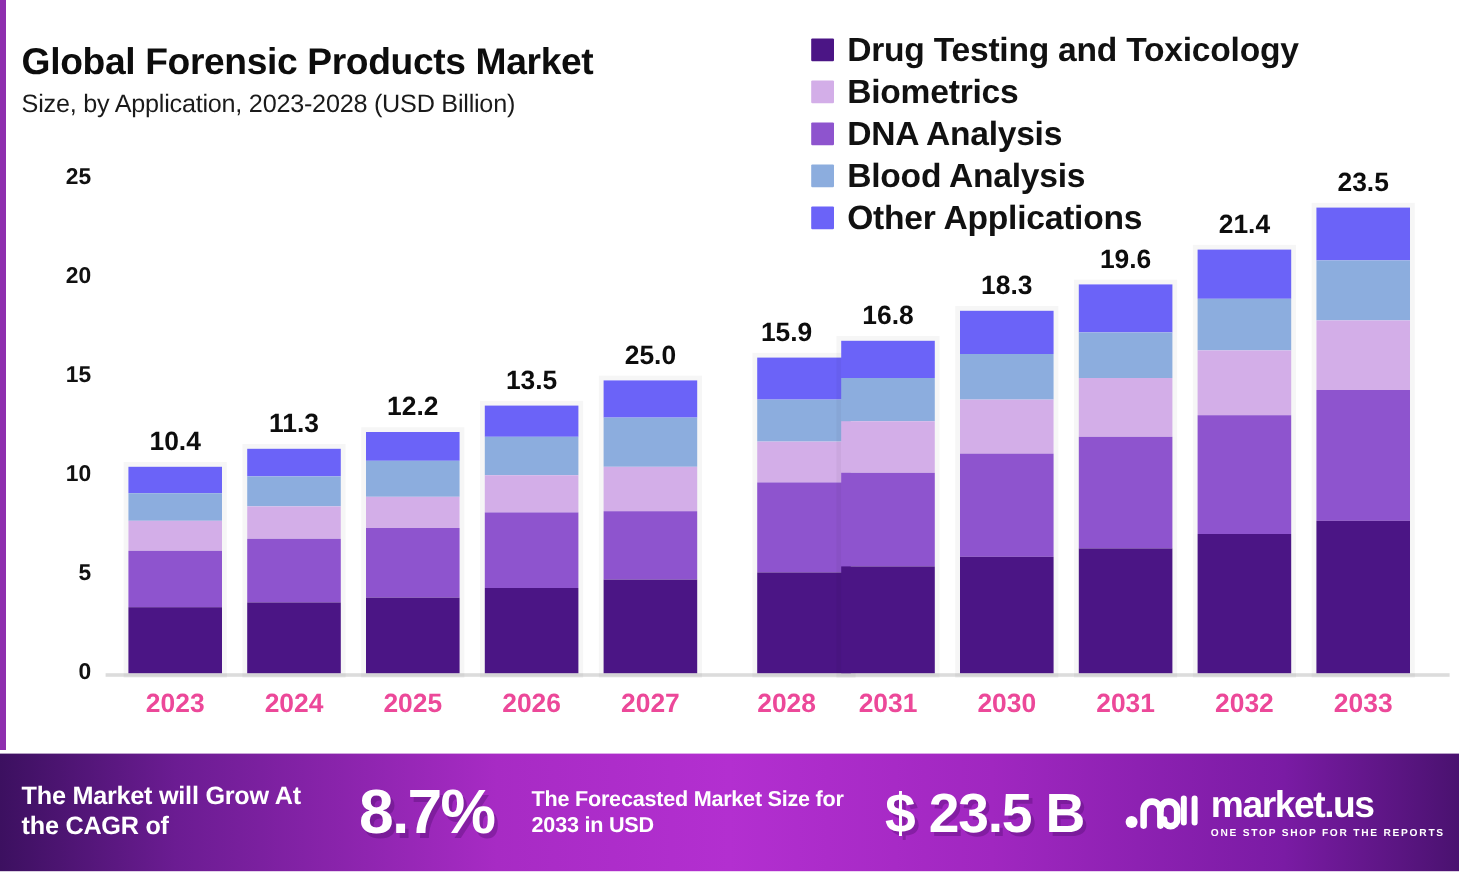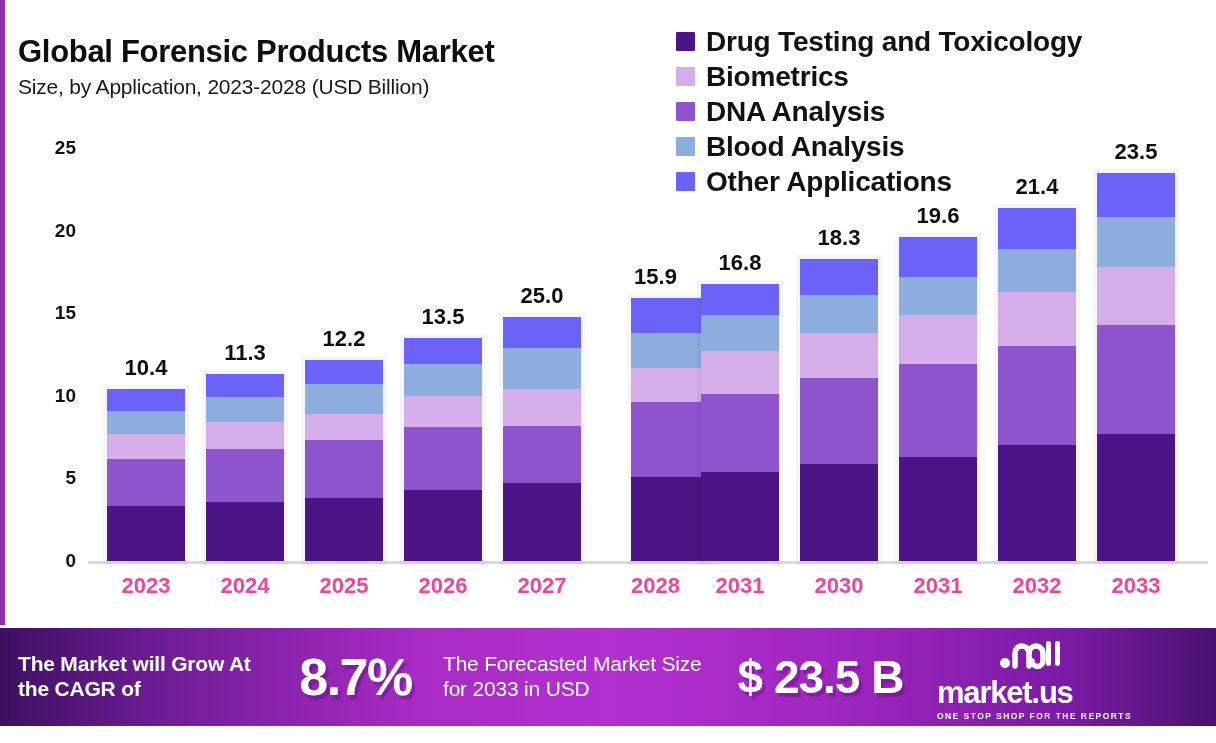--- a/index.html
+++ b/index.html
@@ -40,24 +40,24 @@
   .bar-cat{position:absolute;left:50%;transform:translateX(-50%);top:100%;margin-top:12px;
            font-size:22px;font-weight:bold;color:#ec4899;white-space:nowrap;}
 
   
   .banner{position:absolute;left:0;top:628px;width:1216px;height:98px;
           background:linear-gradient(90deg,#3C1060 0%,#6B1C92 12%,#A72BC4 34%,#B32FD0 50%,#A027C0 68%,#7A1BA4 88%,#4A1270 100%);
           display:flex;align-items:center;overflow:hidden;}
   .bn-cagr-text{margin-left:18px;width:250px;color:#fff;font-size:21px;font-weight:bold;line-height:1.18;letter-spacing:-.2px;}
   .bn-cagr-value{width:175px;text-align:center;color:#fff;font-size:52px;font-weight:bold;
                  letter-spacing:-1.5px;text-shadow:3px 4px 0 rgba(70,10,100,.33);}
-  .bn-fore-text{width:265px;color:#fff;font-size:21px;font-weight:normal;line-height:1.18;letter-spacing:-.2px;}
+  .bn-fore-text{width:265px;color:#fff;font-size:18px;font-weight:bold;line-height:1.18;letter-spacing:-.2px;}
   .bn-fore-value{width:225px;text-align:center;color:#fff;font-size:46px;font-weight:bold;
                  letter-spacing:-1px;text-shadow:3px 4px 0 rgba(70,10,100,.33);}
-  .bn-logo{display:flex;align-items:center;margin-left:4px;flex-direction:column;}
+  .bn-logo{display:flex;align-items:center;margin-left:4px;}
   .logo-mark{flex:0 0 auto;margin-right:10px;}
   .logo-text{display:flex;flex-direction:column;}
   .logo-name{color:#fff;font-size:31px;font-weight:bold;letter-spacing:-1.2px;line-height:1;}
   .logo-tag{color:#fff;font-size:8.5px;font-weight:bold;letter-spacing:1.45px;margin-top:3px;}
 </style>
 </head>
 <body>
 
 <div id="root">
 

